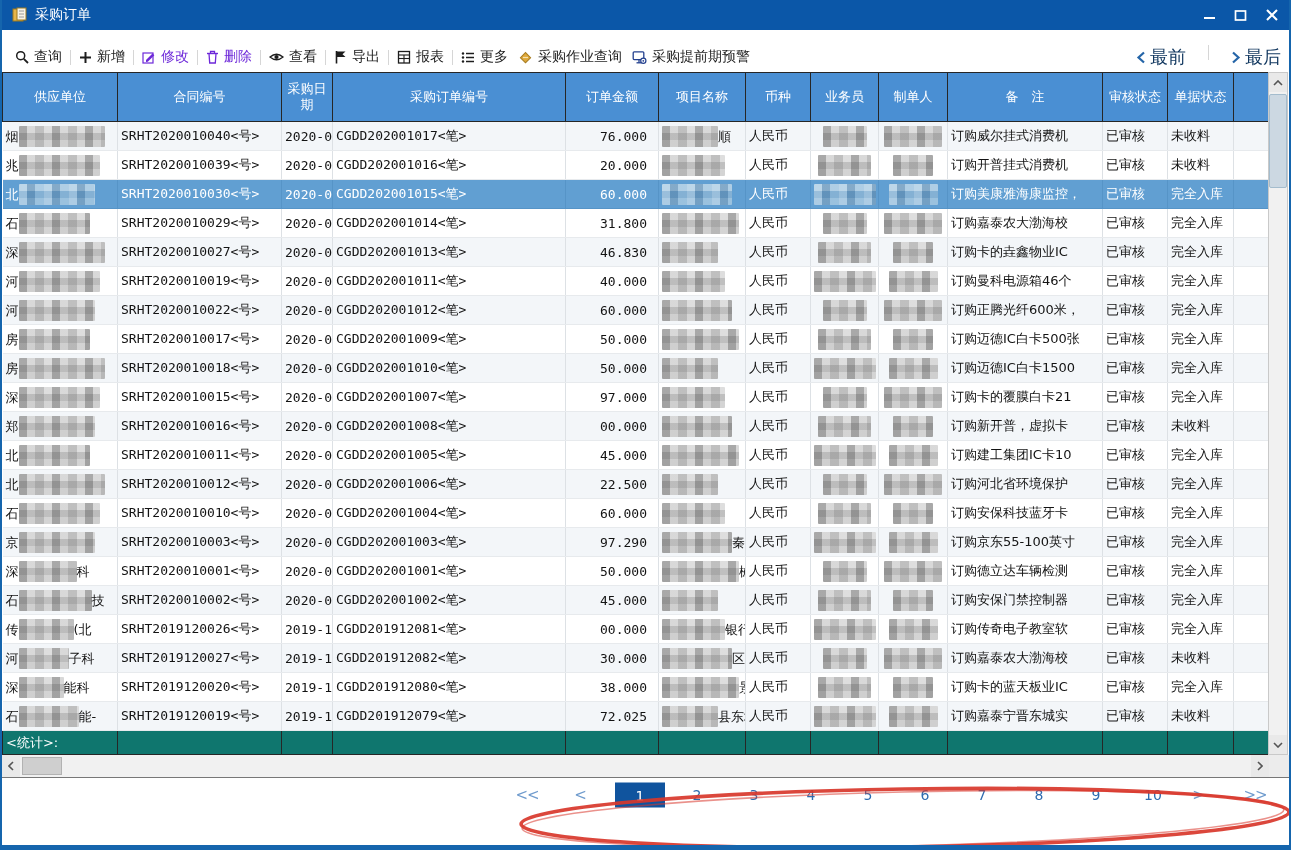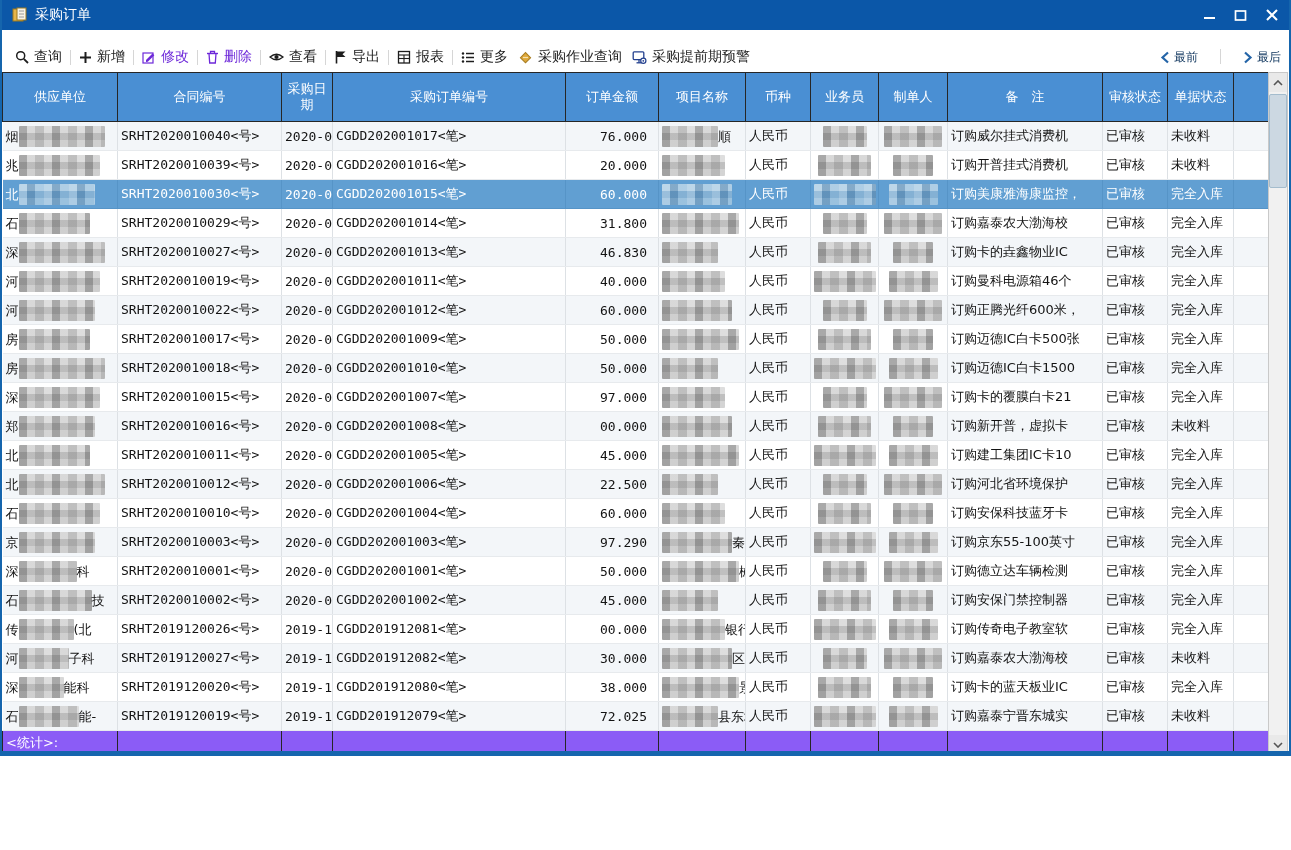--- a/index.html
+++ b/index.html
@@ -1,49 +1,49 @@
 <!DOCTYPE html>
 <html><head>
 <meta charset="utf-8">
 <style>
   html,body{margin:0;padding:0;background:#fff;}
   body{width:1291px;height:850px;font-family:"DejaVu Sans","Liberation Sans",sans-serif;overflow:hidden;}
-  .window{position:relative;width:1291px;height:756px;box-sizing:border-box;
+  .window{position:relative;width:1291px;height:850px;box-sizing:border-box;
     border:2px solid #1565ad;border-top:none;border-bottom-width:5px;background:#fff;overflow:hidden;}
   
   .titlebar{height:30px;background:#0b57a8;color:#fff;display:flex;align-items:center;padding:0 10px;font-size:14px;}
   .titlebar .t-icon{margin-right:7px;display:flex;}
   .win-controls{margin-left:auto;display:flex;align-items:center;gap:18px;}
   .win-controls span{display:flex;align-items:center;cursor:pointer;}
   
   .toolbar{height:30px;margin-top:12px;display:flex;align-items:center;padding:0 8px;font-size:14px;color:#1d1d1d;}
   .tb-item{display:flex;align-items:center;gap:5px;padding:0 5px;cursor:pointer;white-space:nowrap;}
   .tb-item.disabled{color:#6d28d9;}
   .tb-sep{width:1px;height:15px;background:#d6d6d6;margin:0 3px;}
-  .tb-right{margin-left:auto;display:flex;align-items:flex-start;gap:19px;color:#10365e;font-size:12px;}
+  .tb-right{margin-left:auto;display:flex;align-items:flex-start;gap:19px;color:#10365e;font-size:18px;}
   .tb-nav{display:flex;align-items:center;gap:4px;cursor:pointer;}
   
   .filter-row{height:34px;display:flex;align-items:center;justify-content:flex-end;gap:7px;padding:0 6px;}
   .filter-row input{width:252px;height:22px;border:1px solid #888;font-size:13px;padding:0 5px;outline:none;}
   .fuzzy{display:flex;align-items:center;gap:4px;font-size:14px;color:#1d1d1d;cursor:pointer;}
   .expand-ch{display:flex;align-items:center;cursor:pointer;}
   
   .grid{position:relative;width:1287px;}
   table{border-collapse:collapse;table-layout:fixed;width:1266px;}
   thead th{background:#4a8fd3;color:#fff;font-size:13px;font-weight:normal;border:1px solid #262626;
     height:48px;padding:0 2px;text-align:center;line-height:16px;overflow:hidden;cursor:pointer;}
   tbody td{font-size:13px;height:28px;border-right:1px solid #dde1e5;border-bottom:1px solid #e7eaed;
     padding:0 3px;white-space:nowrap;overflow:hidden;color:#131313;}
   tbody tr:nth-child(odd){background:#f3f6f9;}
   tbody tr{cursor:default;}
   tbody tr.selected td{background:#619fd2;color:#fff;border-bottom-color:#5694c7;border-right-color:#5694c7;}
   td.num{font-family:"DejaVu Sans Mono","Liberation Mono",monospace;font-size:13px;}
   td.amount{text-align:right;padding-right:11px;}
   td.center{text-align:center;}
-  tfoot td{background:#8b5cf6;border:1px solid #262626;height:23px;color:#fff;font-size:13px;padding:0 3px;}
+  tfoot td{background:#0f766e;border:1px solid #262626;height:23px;color:#fff;font-size:13px;padding:0 3px;}
   .mz{display:inline-block;height:21px;vertical-align:middle;border-radius:1px;
     background-image:
       repeating-linear-gradient(90deg, rgba(105,105,105,.45) 0 8px, rgba(205,205,205,.28) 8px 16px, rgba(150,150,150,.42) 16px 25px, rgba(225,225,225,.22) 25px 33px),
       repeating-linear-gradient(0deg, #d0d0d0 0 7px, #b6b6b6 7px 14px, #dddddd 14px 21px);}
   tr.selected .mz{background-image:
       repeating-linear-gradient(90deg, rgba(255,255,255,.28) 0 8px, rgba(52,96,138,.28) 8px 16px, rgba(255,255,255,.12) 16px 25px),
       repeating-linear-gradient(0deg, #8db9da 0 7px, #73a6ce 7px 14px, #a4c7e1 14px 21px);}
   .frag{vertical-align:middle;}
   
   .vscroll{position:absolute;top:0;left:1266px;width:20px;height:100%;background:#f1f1f1;

